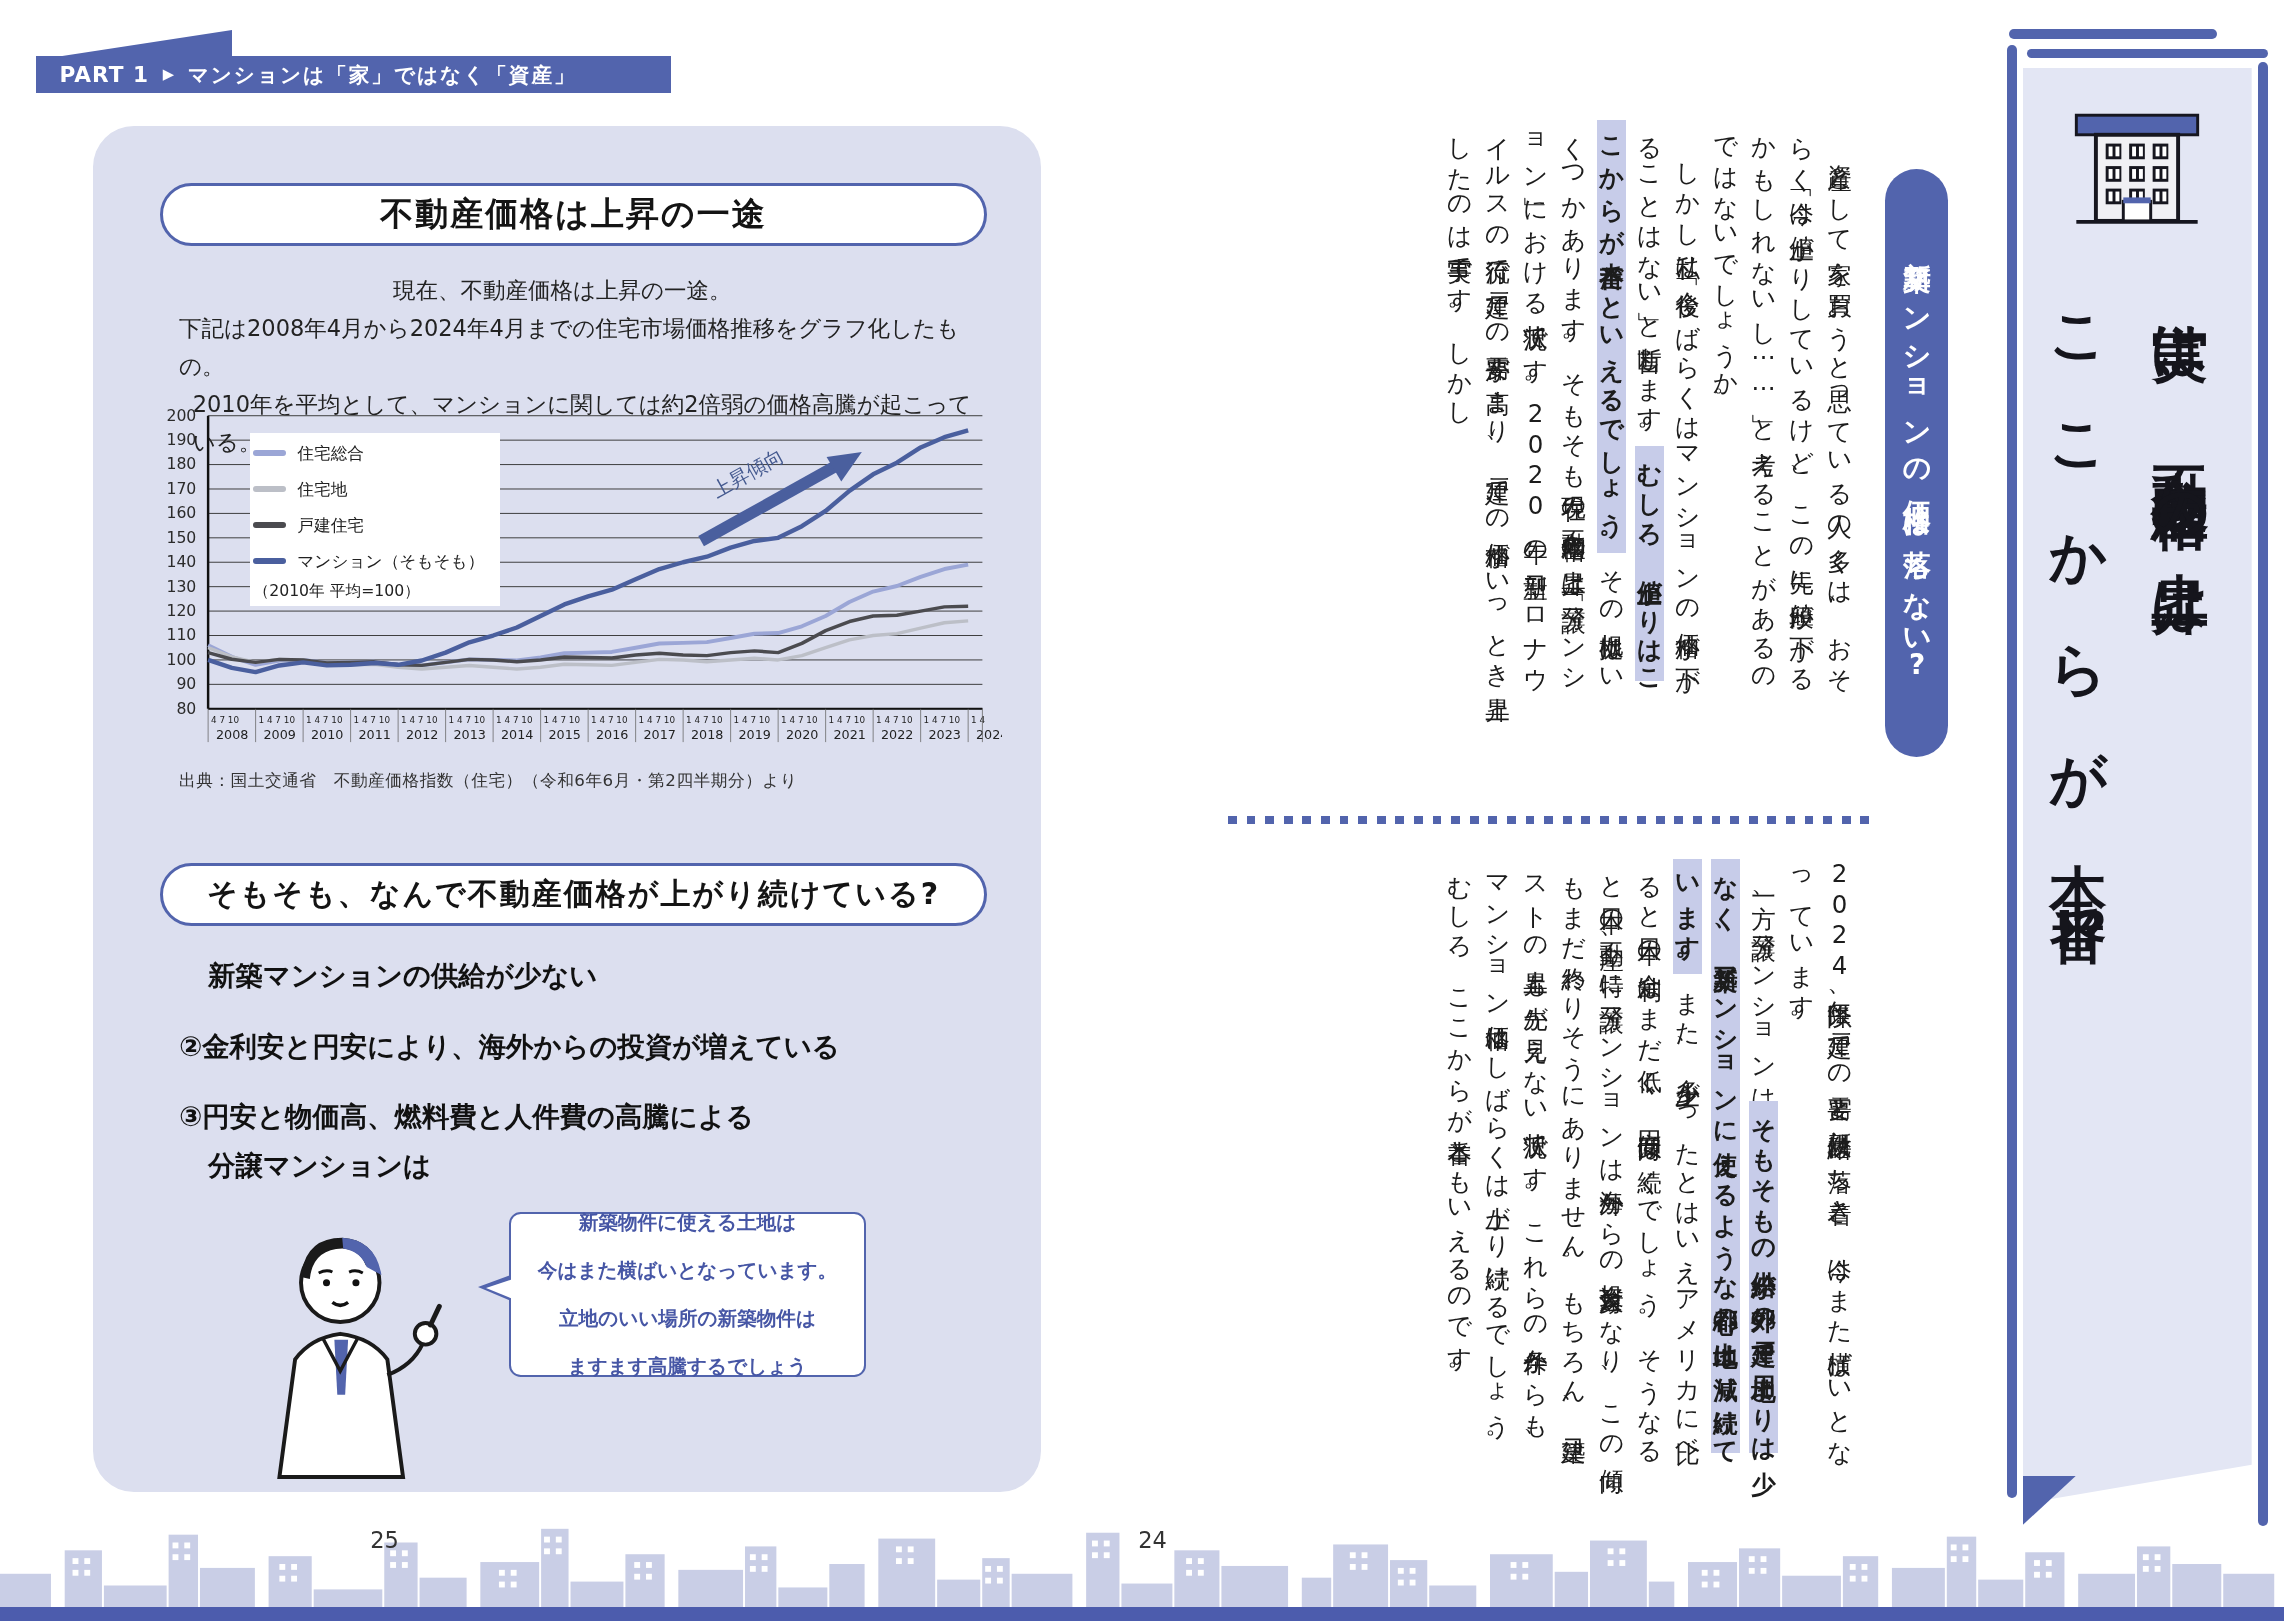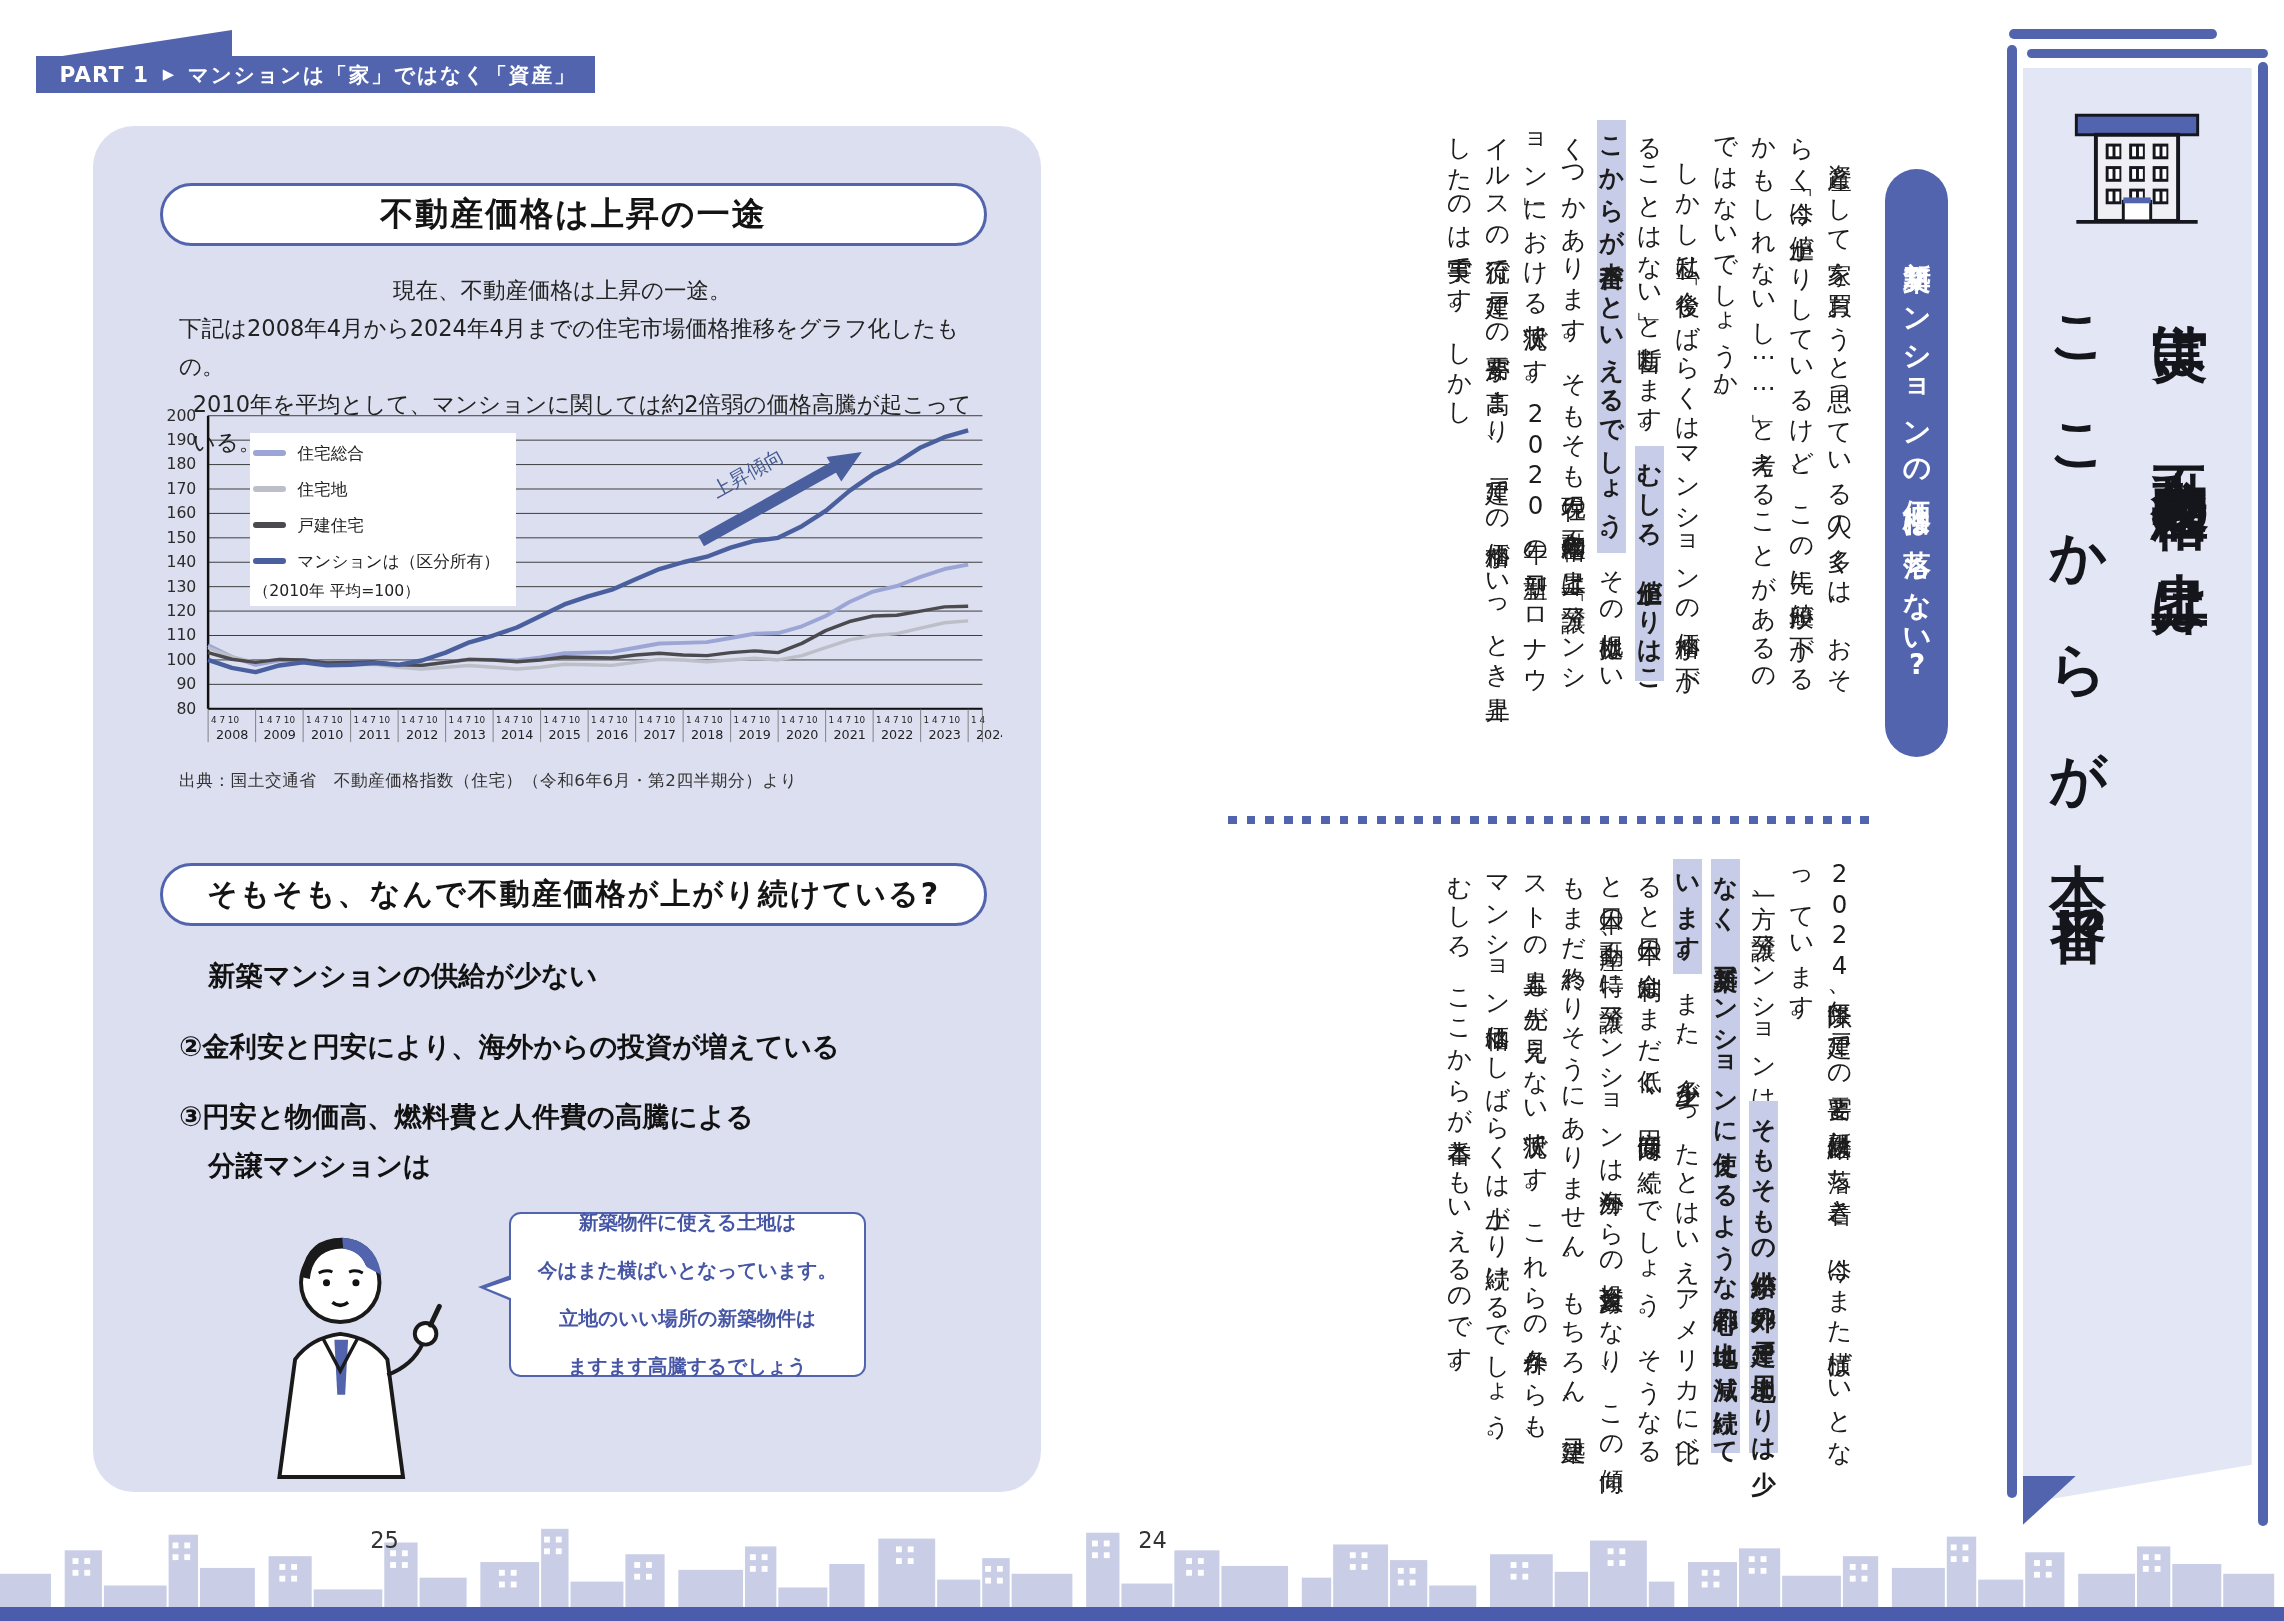--- a/index.html
+++ b/index.html
@@ -3,21 +3,21 @@
 <meta charset="utf-8">
 <style>
   html,body{margin:0;padding:0;}
   body{
     position:relative;width:2285px;height:1621px;overflow:hidden;background:#ffffff;
     font-family:"DejaVu Sans","Liberation Sans",sans-serif;color:#1c1c1c;
   }
   
   .part-fold{position:absolute;left:59px;top:30px;width:173px;height:26.5px;background:#5264ad;
     clip-path:polygon(0 100%,100% 0,100% 100%);}
-  .part-bar{position:absolute;left:36px;top:56px;width:559px;height:37px;background:#5264ad;
+  .part-bar{position:absolute;left:36px;top:56px;width:635px;height:37px;background:#5264ad;
     display:flex;align-items:center;gap:13.7px;padding-left:23.5px;box-sizing:border-box;color:#fff;}
   .part-label{font-size:21.6px;font-weight:800;letter-spacing:1px;}
   .part-arrow{font-size:14.7px;line-height:1;}
   .part-title{font-size:20.6px;font-weight:700;letter-spacing:2px;}
   
   .left-panel{position:absolute;left:93px;top:126px;width:948px;height:1366px;background:#dcdfef;border-radius:41px;}
   .pill{position:absolute;left:67px;width:827px;height:63px;background:#fff;border:3.9px solid #5264ad;
     border-radius:35px;display:flex;align-items:center;justify-content:center;box-sizing:border-box;}
   .pill-1{top:57px;}
   .pill-2{top:737px;}
@@ -203,21 +203,21 @@
         <div class="lg-row">
           <span class="sw" style="background: rgb(188, 191, 199);"></span>
           <span>住宅地</span>
         </div>
         <div class="lg-row">
           <span class="sw" style="background: rgb(75, 75, 79);"></span>
           <span>戸建住宅</span>
         </div>
         <div class="lg-row">
           <span class="sw" style="background: rgb(74, 95, 158);"></span>
-          <span>マンションは（区分所有）</span>
+          <span>マンション（そもそも）</span>
         </div>
         <div class="lg-note">（2010年 平均=100）</div>
       </div>
   </div>
   <div class="source">出典：国土交通省　不動産価格指数（住宅）（令和6年6月・第2四半期分）より</div>
 
   <div class="pill pill-2">
     <span>そもそも、なんで不動産価格が上がり続けている?</span>
   </div>
 

